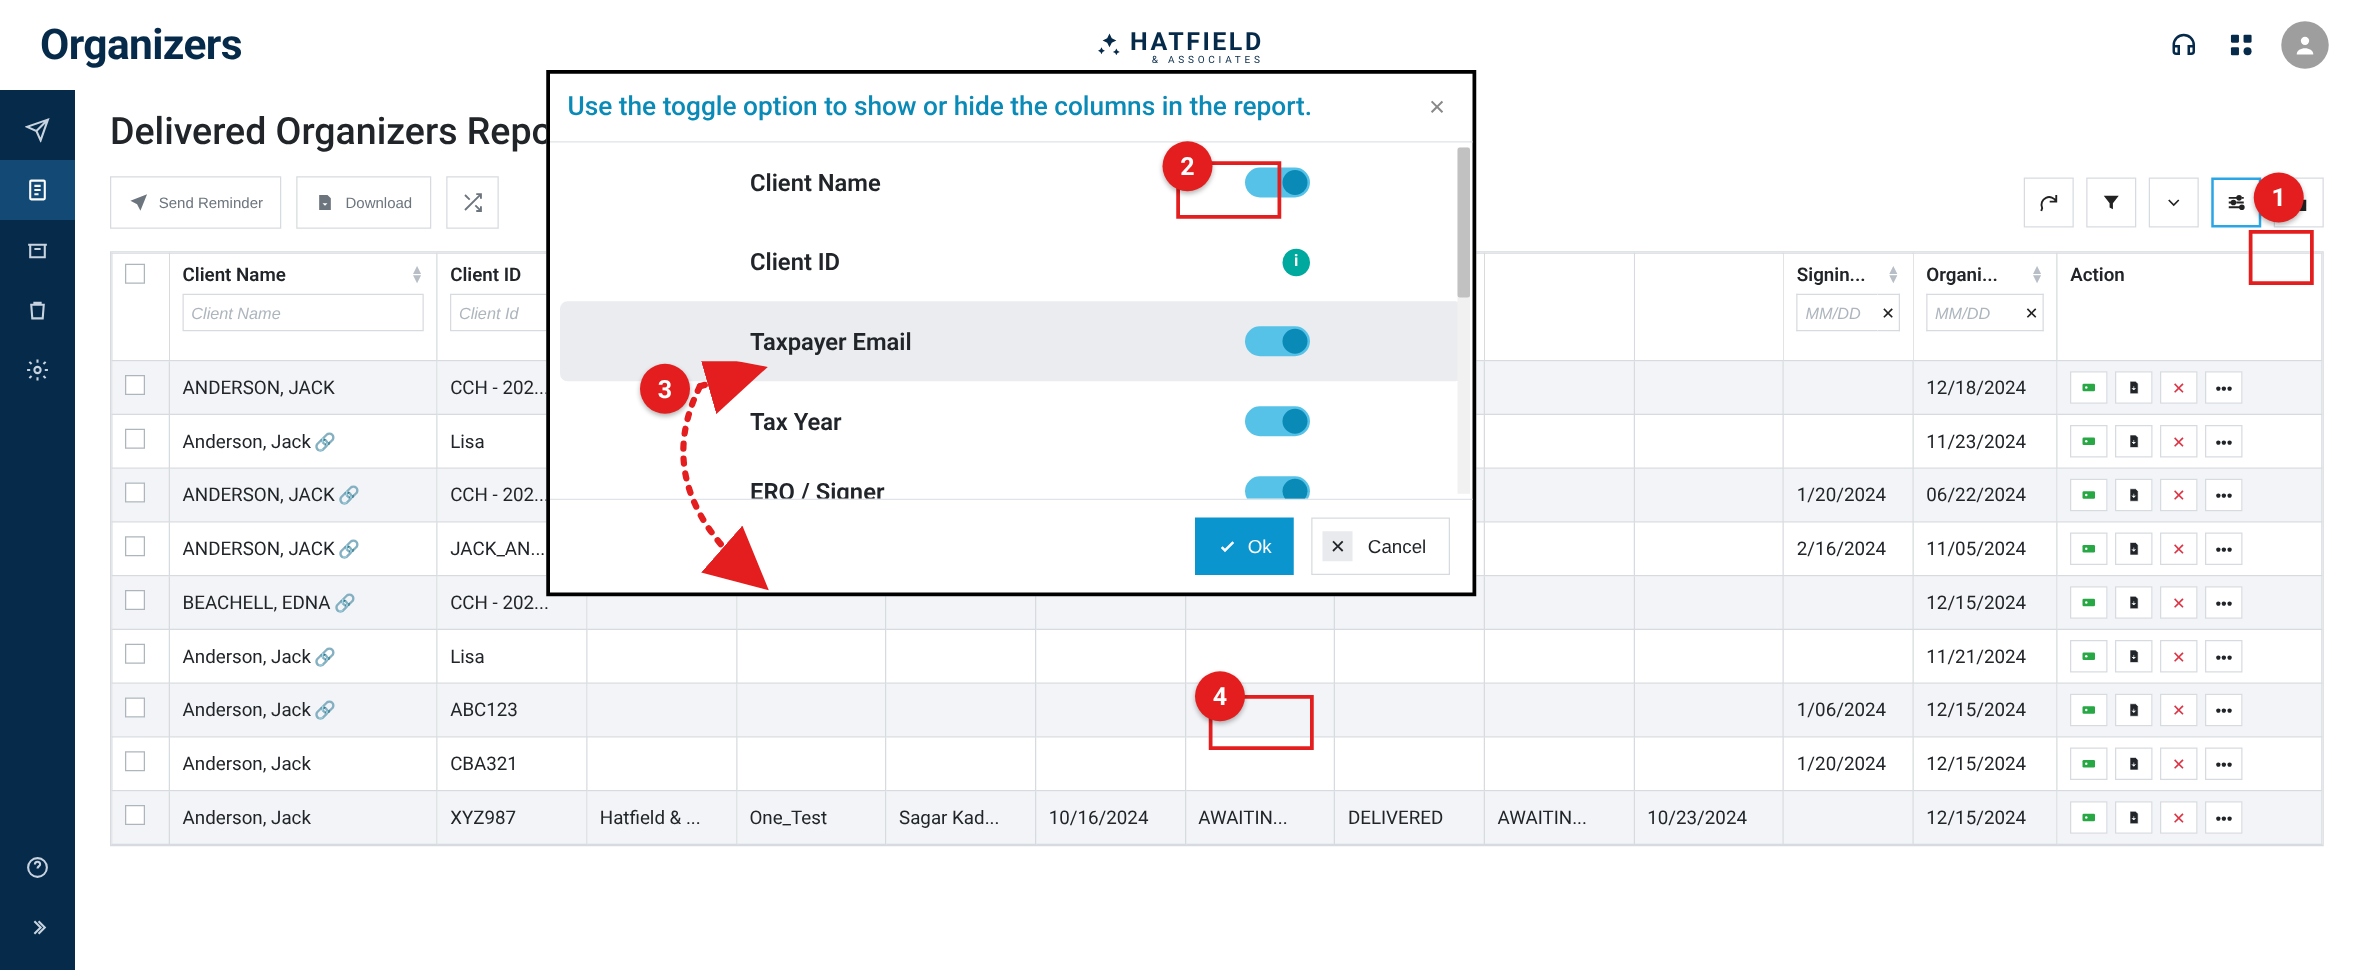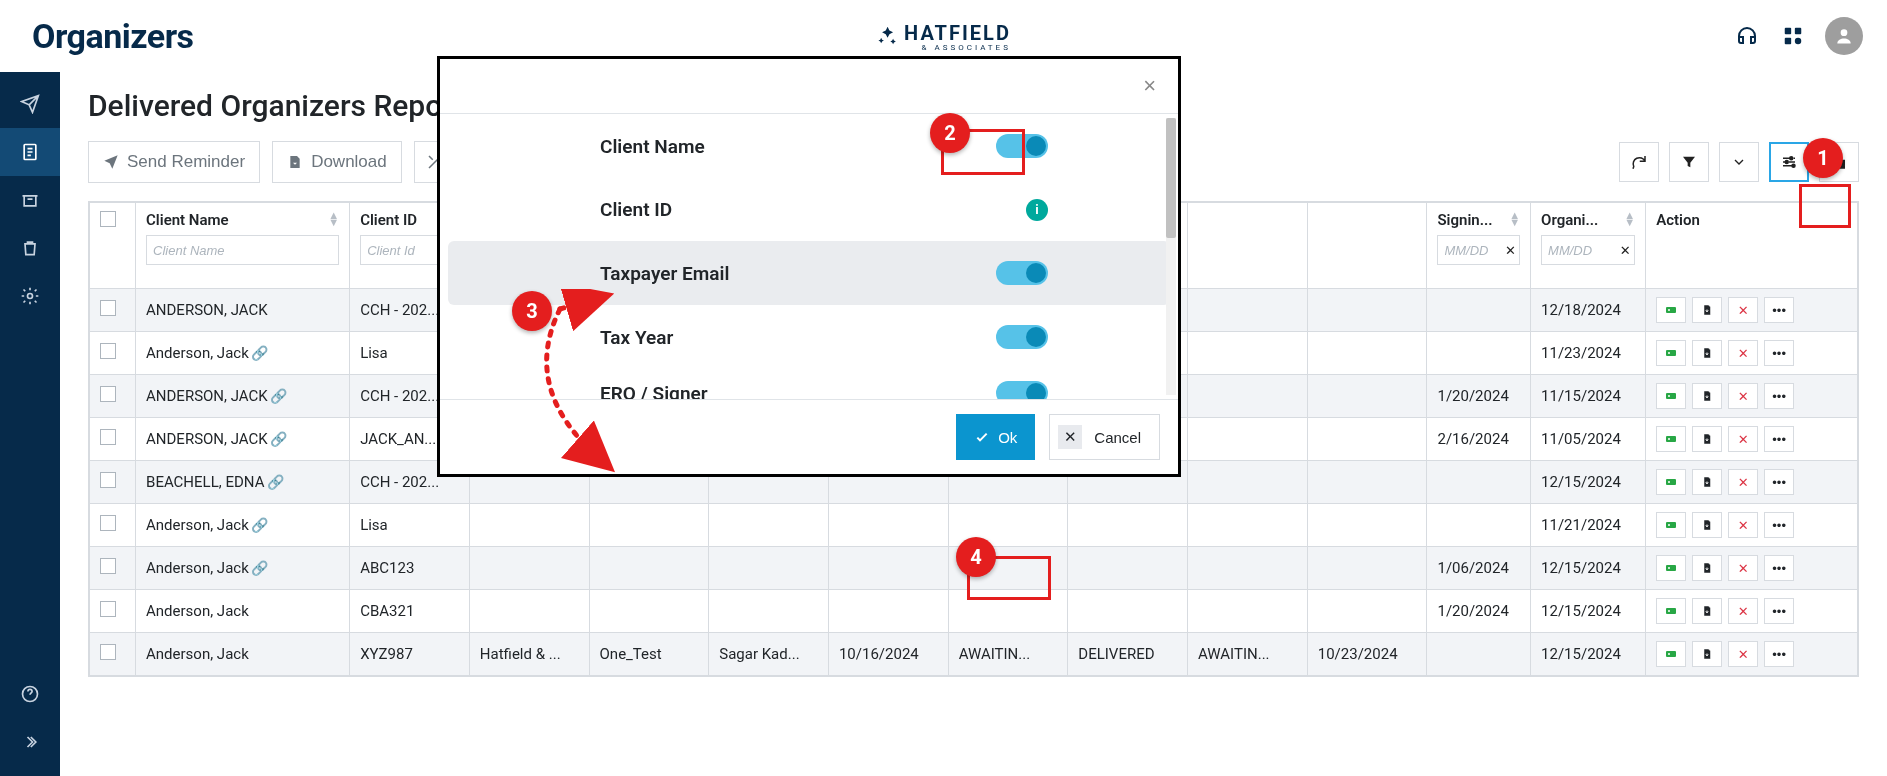--- a/index.html
+++ b/index.html
@@ -18,21 +18,21 @@
 .sidebar { width: 60px; background: #062a4a; display: flex; flex-direction: column; align-items: center; padding-top: 8px; position: relative; }
 .side-item { width: 60px; height: 48px; display: flex; align-items: center; justify-content: center; color: #c8d3e0; cursor: pointer; }
 .side-item.active { background: #134a75; color: #fff; }
 .side-item.bottom { margin-top: auto; }
 .side-item.last { margin-bottom: 10px; }
 
 .main { flex: 1; padding: 16px 28px 0; overflow: hidden; position: relative; }
 .page-title { font-size: 30px; font-weight: 500; color: #212529; margin-bottom: 18px; }
 
 .toolbar { display: flex; align-items: center; gap: 12px; margin-bottom: 18px; }
-.tb-btn { height: 42px; border: 1px solid #d7dbe0; background: #fff; color: #6c757d; padding: 0 14px; display: inline-flex; align-items: center; gap: 8px; font-size: 17px; cursor: pointer; }
+.tb-btn { height: 42px; border: 1px solid #d7dbe0; background: #fff; color: #6c757d; padding: 0 14px; display: inline-flex; align-items: center; gap: 8px; font-size: 12px; cursor: pointer; }
 .tb-icon-only { width: 42px; padding: 0; justify-content: center; }
 .tb-group-right { margin-left: auto; display: flex; gap: 10px; align-items: center; }
 .tb-sm { width: 40px; height: 40px; border: 1px solid #d7dbe0; background: #fff; display: inline-flex; align-items: center; justify-content: center; color: #222; cursor: pointer; }
 .tb-sm.highlight { border: 2px solid #2aa6e6; }
 
 .table-wrap { border: 1px solid #d7dbe0; overflow: hidden; position: relative; }
 table { border-collapse: collapse; width: 100%; table-layout: fixed; }
 th, td { border: 1px solid #d7dbe0; padding: 8px 10px; font-size: 15px; text-align: left; white-space: nowrap; overflow: hidden; text-overflow: ellipsis; }
 thead th { background: #fff; vertical-align: top; height: 86px; position: relative; }
 .col-head-label { font-weight: 600; color: #212529; margin-bottom: 6px; display: flex; align-items: center; gap: 4px; }
@@ -370,21 +370,21 @@
               <td>CCH - 202...</td>
               <td></td>
               <td></td>
               <td></td>
               <td></td>
               <td></td>
               <td></td>
               <td></td>
               <td></td>
               <td>1/20/2024</td>
-              <td>11/15/2024</td>
+              <td>06/22/2024</td>
               <td>
                 <div class="action-cell">
                   <button class="action-btn ab-green">
                     <svg width="14" height="12" viewBox="0 0 24 24" fill="currentColor">
                       <rect x="2" y="6" width="20" height="12" rx="2"></rect>
                       <circle cx="8" cy="12" r="2" fill="#fff"></circle>
                     </svg>
                   </button>
                   <button class="action-btn ab-dark">
                     <svg width="12" height="14" viewBox="0 0 24 24" fill="currentColor">
@@ -594,20 +594,21 @@
 
     <div class="callout" style="right: 44px; top: 66px;">
       <div class="circle-num">1</div>
     </div>
     <div class="red-box" style="right: 36px; top: 112px; width: 52px; height: 44px;"></div>
   </div>
 </div>
 
 <div class="modal">
   <div class="modal-title-row">
+    <span class="modal-title">Use the toggle option to show or hide the columns in the report.</span>
     <button class="modal-close">×</button>
   </div>
   <div class="modal-body" id="modal-body">
     <div class="modal-scrollbar">
         <div class="modal-scroll-track"></div>
         <div class="modal-scroll-thumb"></div>
       </div>
   <div class="setting-row">
         <span class="setting-label">Client Name</span>
         <span class="setting-ctrl">

